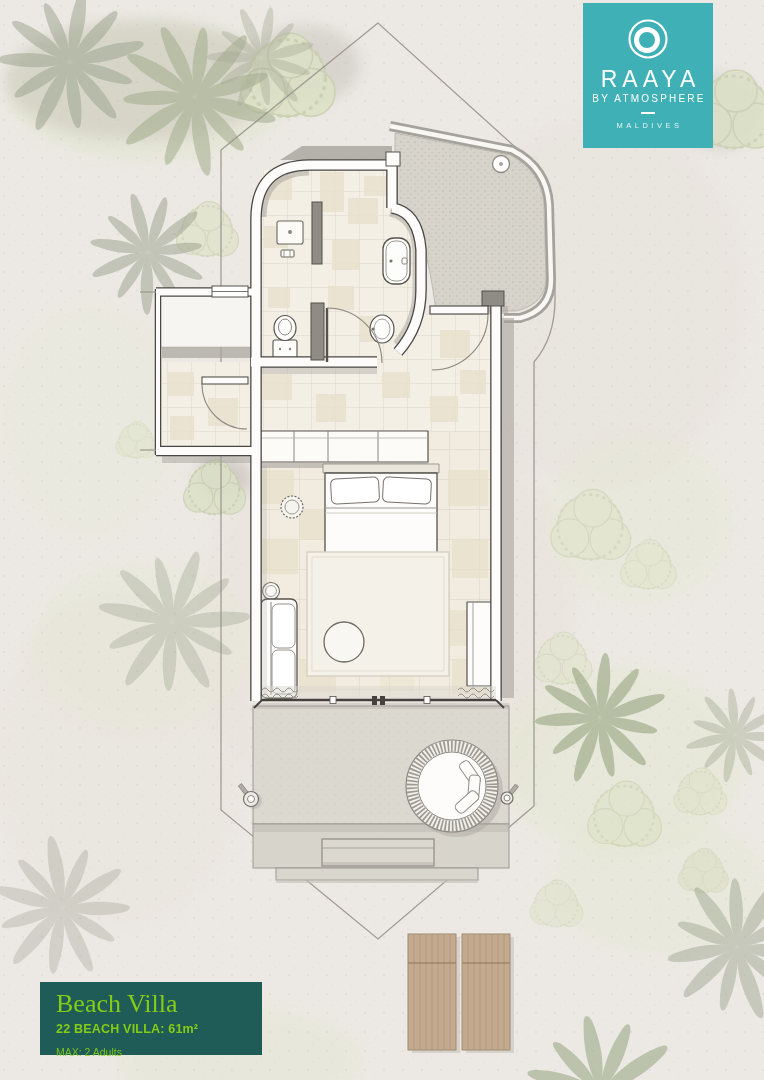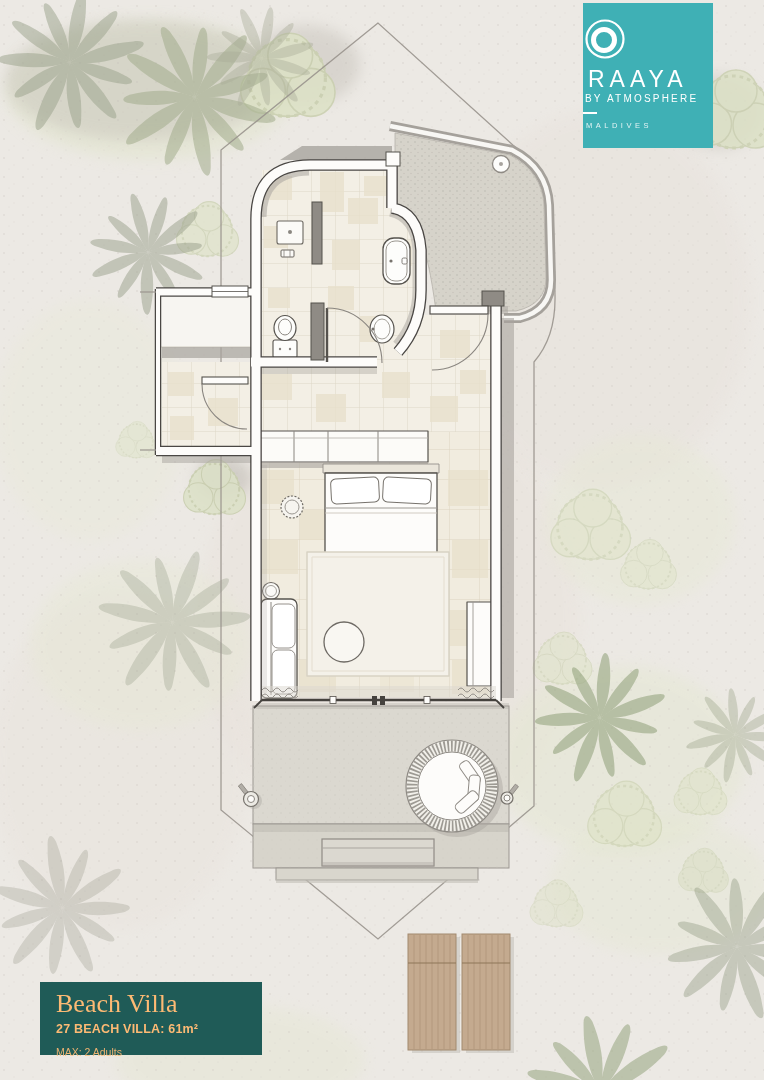--- a/index.html
+++ b/index.html
@@ -2,30 +2,30 @@
 <html style="--accent-teal: #3FB0B5; --panel-teal: #1F5B57; --paper: #ECE9E4; --wall-ink: #4A4744; --pebble: #D6D3CA; --deck: #DBD8D0; --tile: #F3EFE5; --wood: #C4AA8F; --foliage: #A9B491;"><head>
 <meta charset="utf-8">
 <style>
   html,body{margin:0;padding:0;background:#dcd9d4;}
   .stage{position:relative;width:764px;height:1080px;overflow:hidden;
          background:var(--paper,#ECE9E4);font-family:"Liberation Sans",sans-serif;}
   .plan-svg{position:absolute;inset:0;display:block;}
   
   .logo-card{position:absolute;left:583px;top:3px;width:130px;height:145px;
              background:var(--accent-teal,#3FB0B5);color:#fff;
-             display:flex;flex-direction:column;}
+             display:flex;flex-direction:column;align-items:center;}
   .logo-icon{margin-top:14px;}
   .logo-brand{font-size:23px;font-weight:400;letter-spacing:5px;margin-top:5px;
               padding-left:5px;}
   .logo-tagline{font-size:10px;letter-spacing:2.2px;margin-top:0;padding-left:2px;}
   .logo-dash{width:14px;height:2px;background:#fff;margin-top:8px;}
   .logo-country{font-size:7.5px;letter-spacing:3.5px;margin-top:7px;opacity:.85;padding-left:3px;}
   
   .info-card{position:absolute;left:40px;top:982px;width:222px;height:73px;
-             background:var(--panel-teal,#1F5B57);color:#fdba74;box-sizing:border-box;
+             background:var(--panel-teal,#1F5B57);color:#84cc16;box-sizing:border-box;
              padding:7px 14px 0 16px;}
   .info-title{font-family:"Liberation Serif",serif;font-size:26px;font-weight:400;
               line-height:30px;margin:0;}
   .info-spec{font-size:12.5px;font-weight:bold;letter-spacing:.2px;margin:3px 0 0 0;}
   .info-cap{font-size:10.5px;margin:10px 0 0 0;opacity:.92;}
 </style>
 </head>
 <body>
 
 <div class="stage">
@@ -387,17 +387,17 @@
     <circle cx="21" cy="23" r="10.5" fill="none" stroke="#ffffff" stroke-width="5"></circle>
   </svg>
   <div class="logo-brand">RAAYA</div>
   <div class="logo-tagline">BY ATMOSPHERE</div>
   <div class="logo-dash"></div>
   <div class="logo-country">MALDIVES</div>
 </div>
 
 <div class="info-card">
   <h1 class="info-title">Beach Villa</h1>
-  <p class="info-spec">27 BEACH VILLA: 61m²</p>
+  <p class="info-spec">22 BEACH VILLA: 61m²</p>
   <p class="info-cap">MAX: 2 Adults</p>
 </div>
 
 </div>
 
 </body></html>

